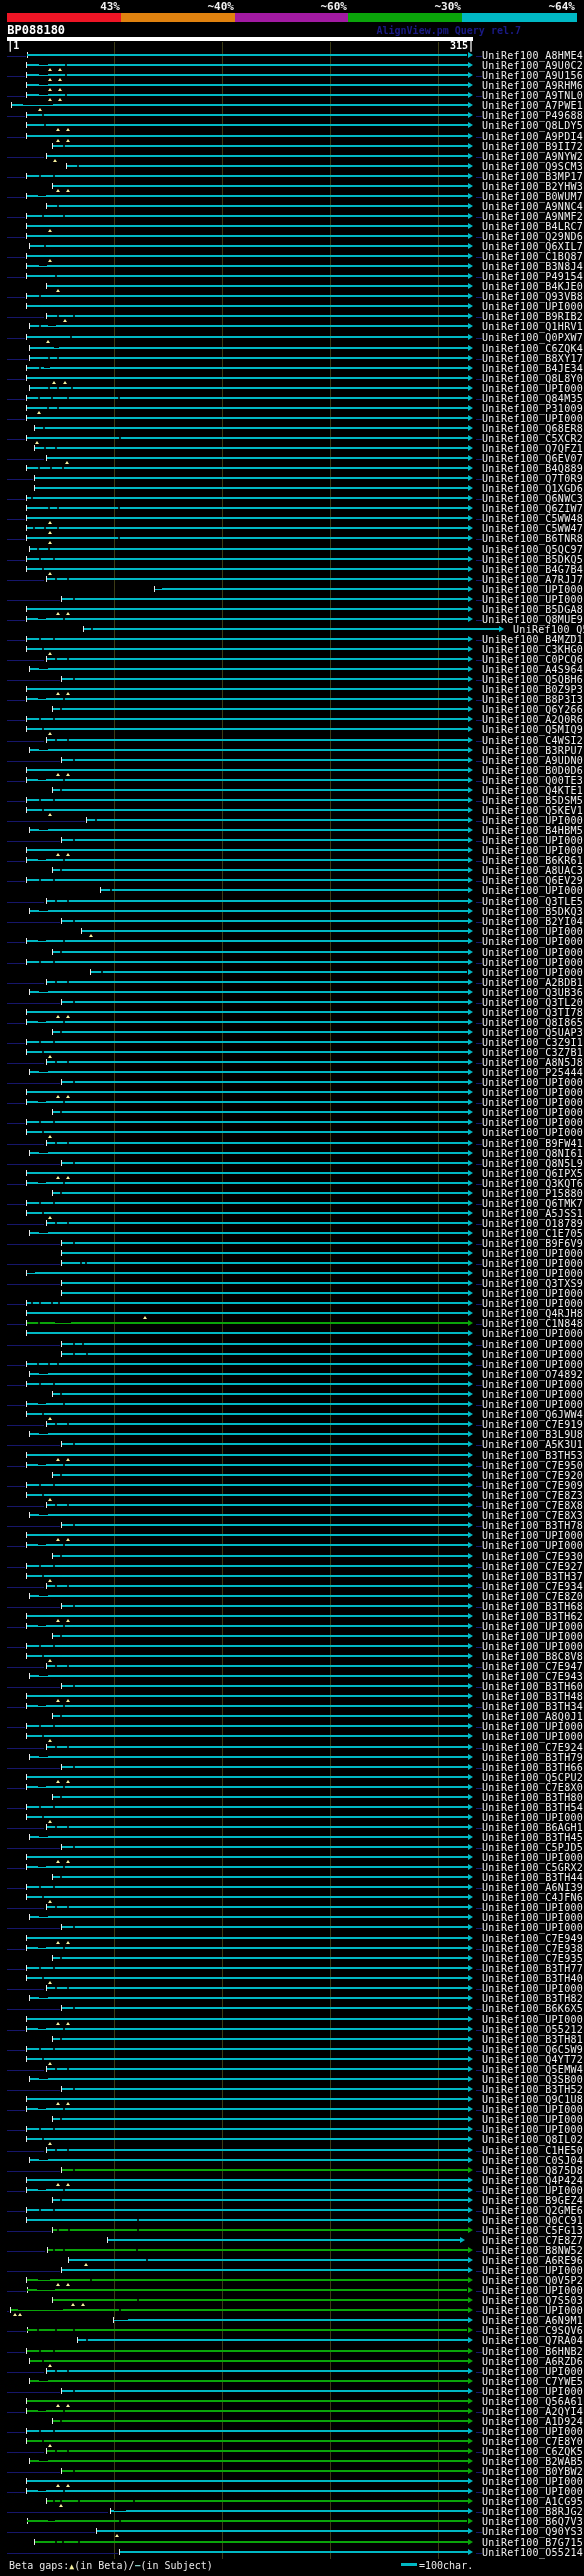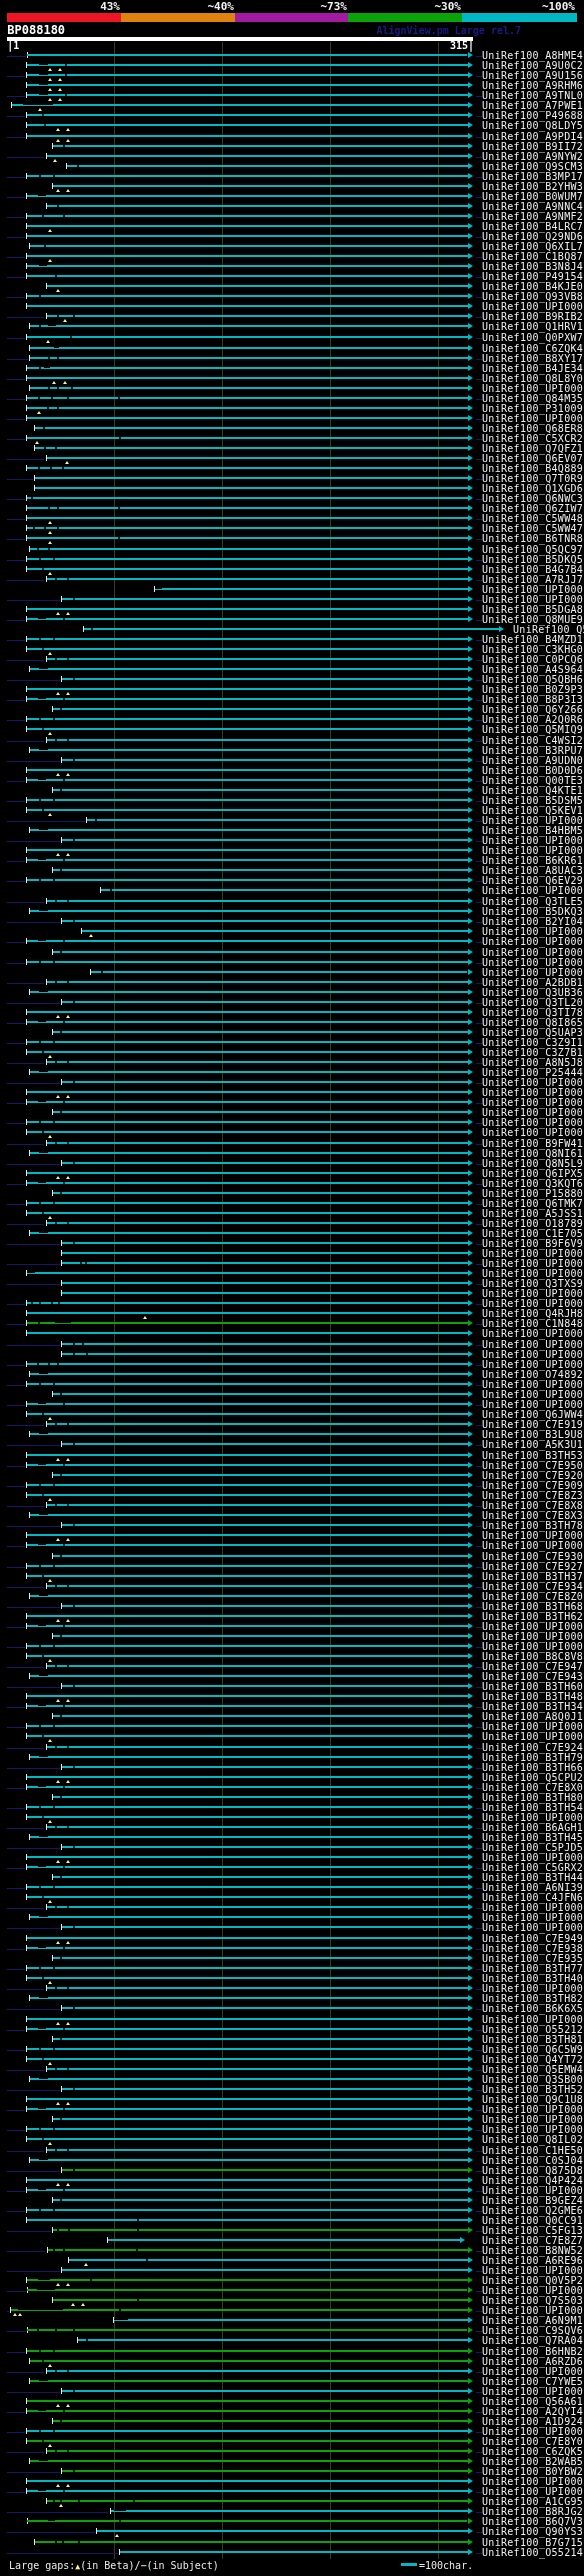--- a/index.html
+++ b/index.html
@@ -39,29 +39,29 @@
 <body>
 
 <div id="page">
 
   <div id="scalebar">
       <div class="scale-seg" style="left: 7.3px; width: 115px; background: rgb(238, 21, 37);"></div>
       <span class="scale-label" style="left: 120px;">43%</span>
       <div class="scale-seg" style="left: 121px; width: 115px; background: rgb(224, 130, 15);"></div>
       <span class="scale-label" style="left: 234px;">~40%</span>
       <div class="scale-seg" style="left: 235px; width: 115px; background: rgb(162, 26, 162);"></div>
-      <span class="scale-label" style="left: 347px;">~73%</span>
+      <span class="scale-label" style="left: 347px;">~60%</span>
       <div class="scale-seg" style="left: 348px; width: 115px; background: rgb(10, 164, 10);"></div>
       <span class="scale-label" style="left: 461px;">~30%</span>
       <div class="scale-seg" style="left: 462px; width: 115px; background: rgb(0, 184, 196);"></div>
-      <span class="scale-label" style="left: 575px;">~100%</span>
+      <span class="scale-label" style="left: 575px;">~64%</span>
     </div>
 
   <div id="accession">BP088180</div>
-  <div id="apptitle">AlignView.pm Large rel.7</div>
+  <div id="apptitle">AlignView.pm Query rel.7</div>
 
   <div id="ruler-bar"></div>
   <div id="ruler-start">|1</div>
   <div id="ruler-end">315|</div>
 
   <div id="plot" class="abs" style="left:0;top:0;width:585px;height:2576px;">
       <div class="gridline" style="left: 114px;"></div>
       <div class="gridline" style="left: 222px;"></div>
       <div class="gridline" style="left: 330px;"></div>
       <div class="gridline" style="left: 438px;"></div>
@@ -2276,17 +2276,17 @@
       <div class="row" style="top: 2549px;">
         <i class="seg nav" style="left:7.3px;width:111px"></i>
         <i class="seg nav" style="left:476px;width:5.5px"></i>
         <i class="seg tick" style="left:119px"></i>
         <i class="seg bar" style="left:120px;width:348px;background:#00b8c4"></i>
         <i class="arr" style="left:468px;border-left-color:#00b8c4"></i>
         <span class="lbl">UniRef100_O55214</span>
       </div>
     </div>
 
-  <div id="footer-left"><span>Large gaps:</span><span class="tri">▲</span><span>(in Beta)/</span><span class="dash">−</span><span>(in Subject)</span></div>
+  <div id="footer-left"><span>Beta gaps:</span><span class="tri">▲</span><span>(in Beta)/</span><span class="dash">−</span><span>(in Subject)</span></div>
   <div id="legend-swatch"></div>
   <div id="footer-right">=100char.</div>
 </div>
 
 
 </body></html>

